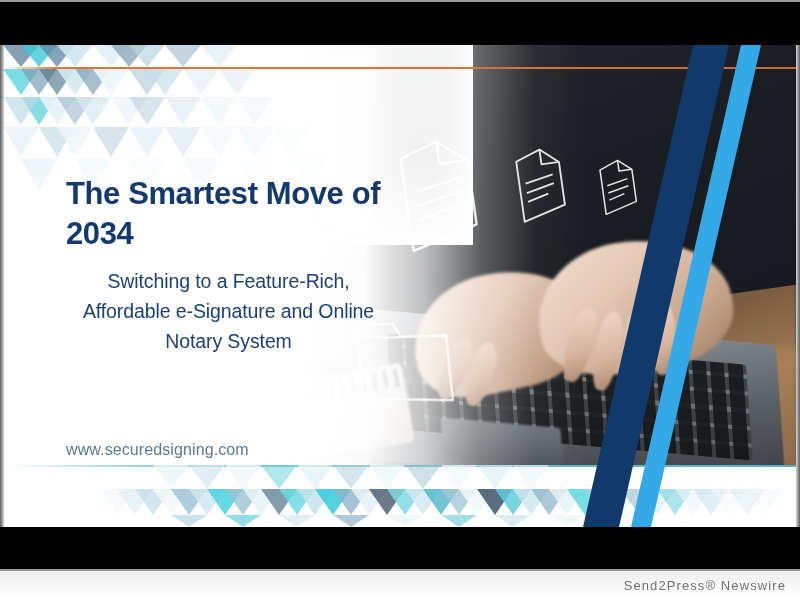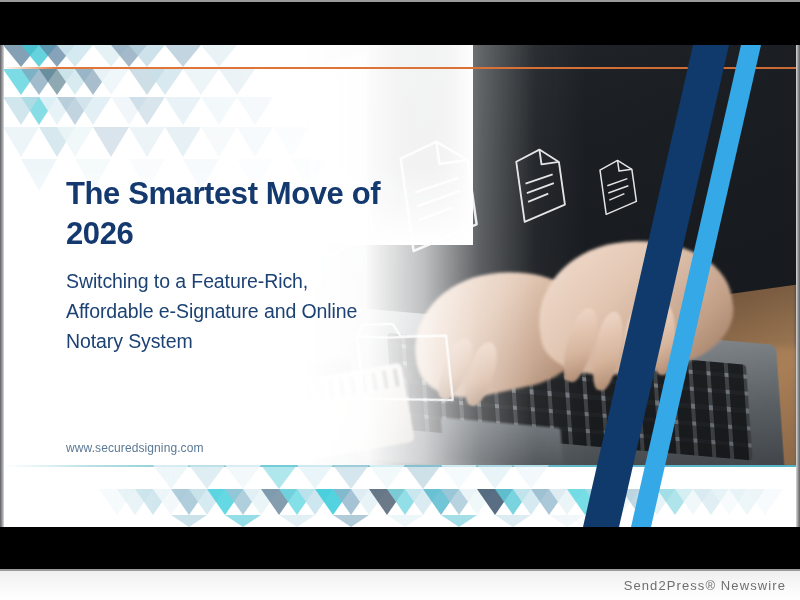--- a/index.html
+++ b/index.html
@@ -250,34 +250,35 @@
   .subhead {
     position: absolute;
     left: 63px; top: 221px;
     width: 325px;
     z-index: 30;
     color: #1c4273;
     font-size: 19.5px;
     font-weight: normal;
     line-height: 1.55;
     letter-spacing: -0.1px;
+    text-align: center;
   }
 
   
   .logo-wrap {
     position: absolute;
     left: 62px; top: 327px;
     z-index: 30;
   }
   .logo-url {
     position: absolute;
     left: 63px; top: 396px;
     z-index: 30;
     color: #5b7894;
-    font-size: 12px;
+    font-size: 16px;
     letter-spacing: 0.1px;
   }
 
   
   .footer {
     position: absolute;
     left: 0; top: 571px;
     width: 800px; height: 29px;
     background: linear-gradient(180deg,#eeeeee 0%, #f7f7f7 40%, #ffffff 100%);
     z-index: 45;
@@ -504,21 +505,21 @@
       </g>
     </svg>
 
     <div class="teal-rule"></div>
 
     <svg class="stripes" viewBox="0 0 300 482" preserveAspectRatio="none">
       <polygon points="196,0 232,0 122,482 86,482" fill="#0f3a6b"></polygon>
       <polygon points="244,0 264,0 154,482 134,482" fill="#35a8e8"></polygon>
     </svg>
 
-    <div class="headline">The Smartest Move of 2026</div>
+    <div class="headline">The Smartest Move of 2034</div>
     <div class="subhead">Switching to a Feature-Rich, Affordable e-Signature and Online Notary System</div>
 
     <div class="logo-url">www.securedsigning.com</div>
 
   </div>
 
   <div class="bar-top"></div>
   <div class="bar-bottom"></div>
   <div class="edge-left"></div>
   <div class="edge-right"></div>

